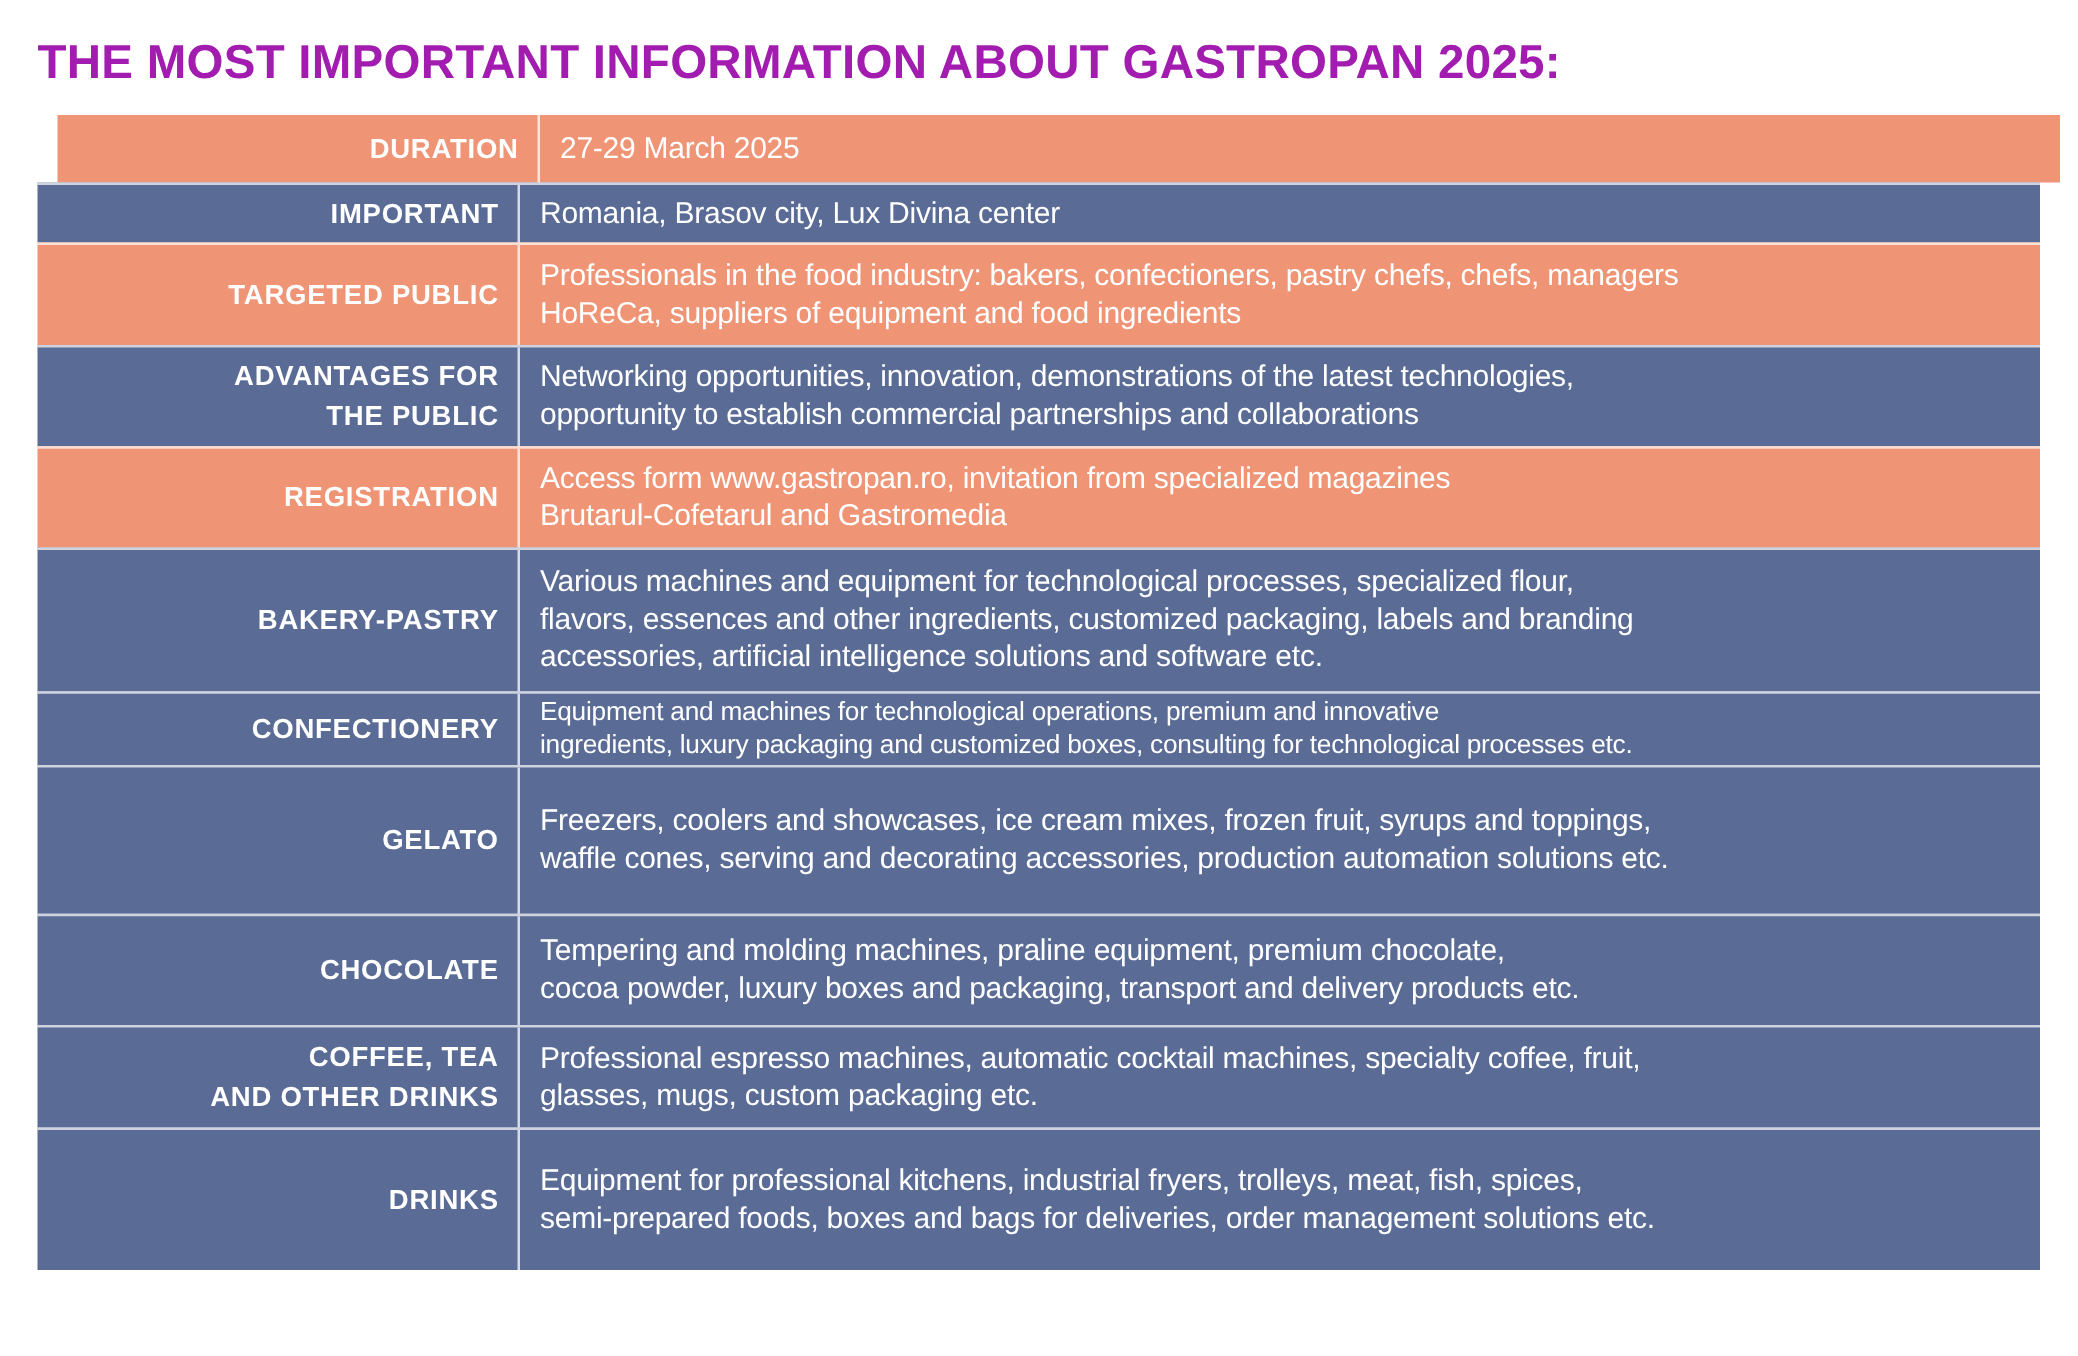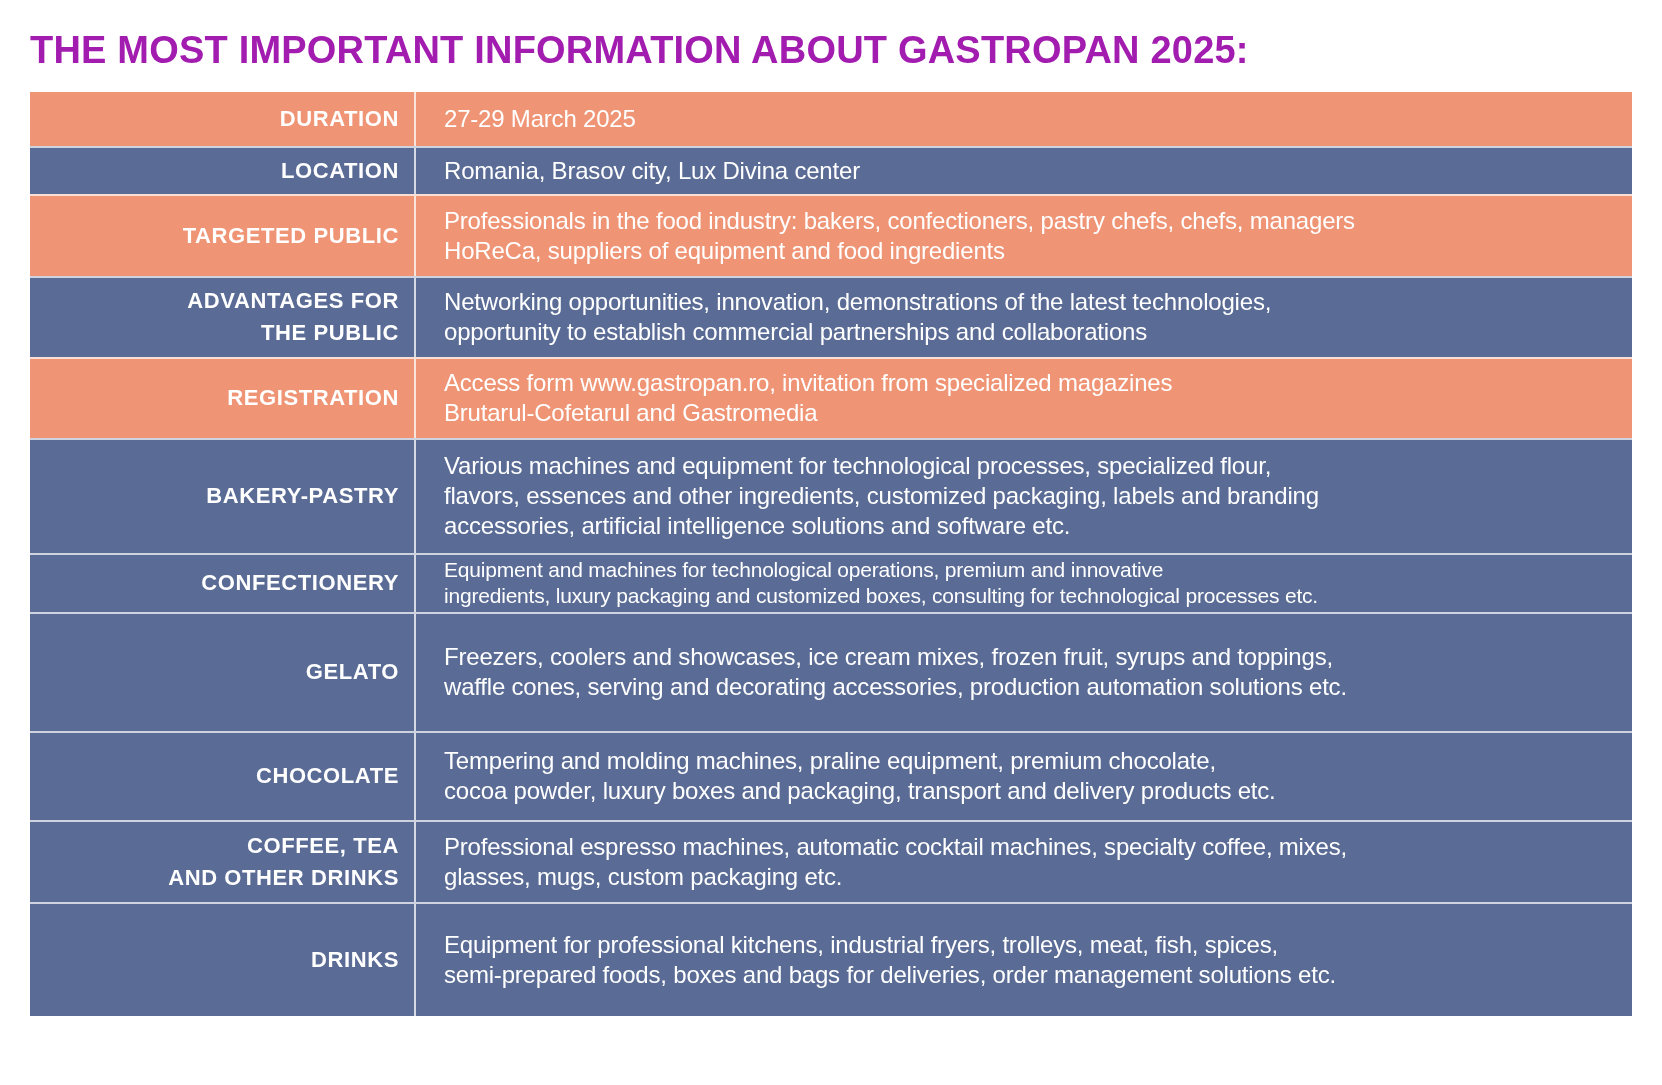--- a/index.html
+++ b/index.html
@@ -43,32 +43,32 @@
     font-weight: bold;
     font-size: 22px;
     letter-spacing: 0.6px;
     line-height: 1.45;
     white-space: pre-line;
   }
   .cell-value {
     flex: 1 1 auto;
     display: flex;
     align-items: center;
-    padding-left: 28px;
+    padding-left: 16px;
     padding-right: 8px;
     color: #ffffff;
     font-size: 24px;
     letter-spacing: -0.2px;
     line-height: 1.25;
     white-space: pre-line;
   }
   .row.small-text .cell-value { font-size: 21px; }
 
   
-  .h-duration      { height: 54px; }
+  .h-duration      { height: 54px; margin-left: 16px; }
   .h-location      { height: 48px; }
   .h-targeted      { height: 82px; }
   .h-advantages    { height: 81px; }
   .h-registration  { height: 81px; }
   .h-bakery        { height: 115px; }
   .h-confectionery { height: 59px; }
   .h-gelato        { height: 119px; }
   .h-chocolate     { height: 89px; }
   .h-coffee        { height: 82px; }
   .h-horeca        { height: 114px; }
@@ -81,21 +81,21 @@
   <h1 class="page-title">THE MOST IMPORTANT INFORMATION ABOUT GASTROPAN 2025:</h1>
 
   <div class="info-table">
 
     <div class="row tone-salmon h-duration">
       <div class="cell-label">DURATION</div>
       <div class="cell-value">27-29 March 2025</div>
     </div>
 
     <div class="row tone-blue h-location">
-      <div class="cell-label">LOCATION</div>
+      <div class="cell-label">IMPORTANT</div>
       <div class="cell-value">Romania, Brasov city, Lux Divina center</div>
     </div>
 
     <div class="row tone-salmon h-targeted">
       <div class="cell-label">TARGETED PUBLIC</div>
       <div class="cell-value">Professionals in the food industry: bakers, confectioners, pastry chefs, chefs, managers
 HoReCa, suppliers of equipment and food ingredients</div>
     </div>
 
     <div class="row tone-blue h-advantages">
@@ -132,21 +132,21 @@
 
     <div class="row tone-blue h-chocolate">
       <div class="cell-label">CHOCOLATE</div>
       <div class="cell-value">Tempering and molding machines, praline equipment, premium chocolate,
 cocoa powder, luxury boxes and packaging, transport and delivery products etc.</div>
     </div>
 
     <div class="row tone-blue h-coffee">
       <div class="cell-label">COFFEE, TEA
 AND OTHER DRINKS</div>
-      <div class="cell-value">Professional espresso machines, automatic cocktail machines, specialty coffee, mixes,
+      <div class="cell-value">Professional espresso machines, automatic cocktail machines, specialty coffee, fruit,
 glasses, mugs, custom packaging etc.</div>
     </div>
 
     <div class="row tone-blue h-horeca">
       <div class="cell-label">DRINKS</div>
       <div class="cell-value">Equipment for professional kitchens, industrial fryers, trolleys, meat, fish, spices,
 semi-prepared foods, boxes and bags for deliveries, order management solutions etc.</div>
     </div>
 
   </div>

